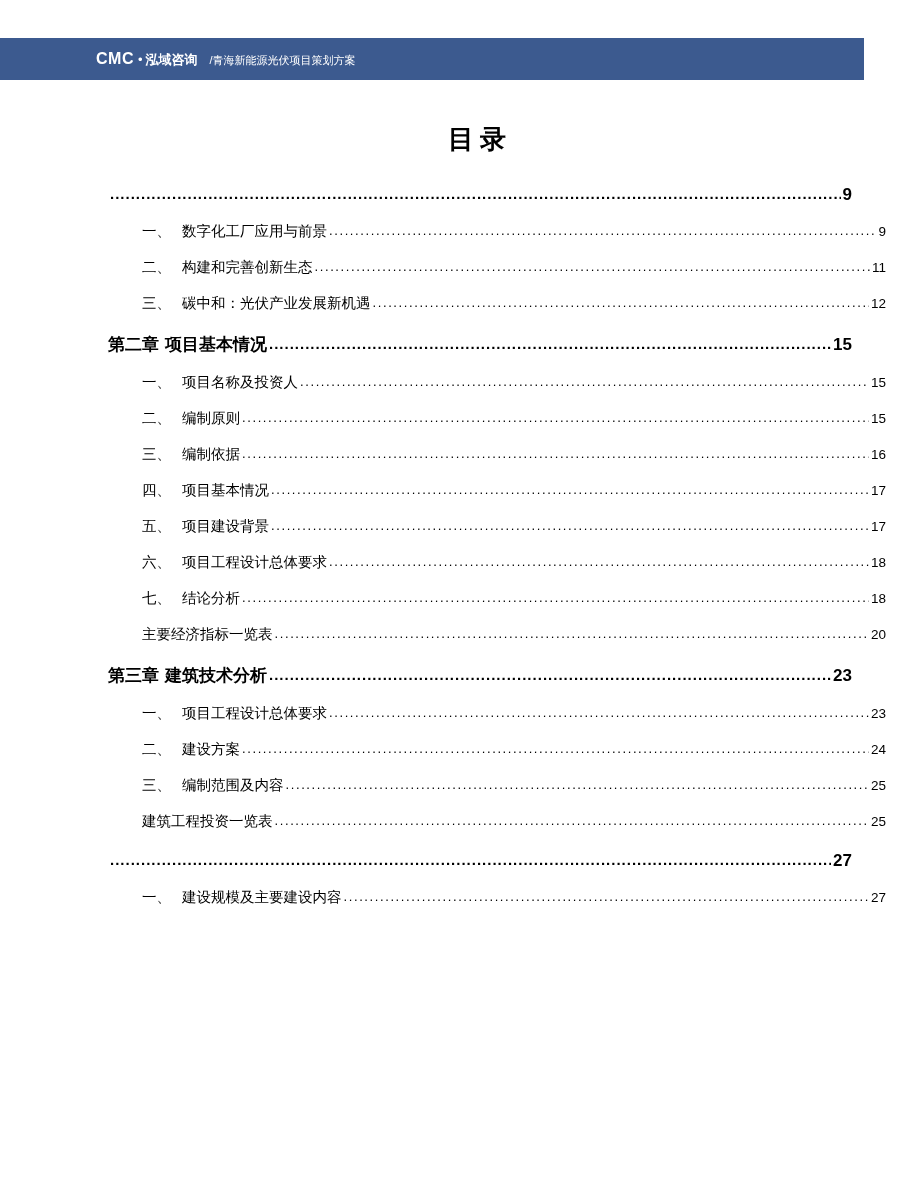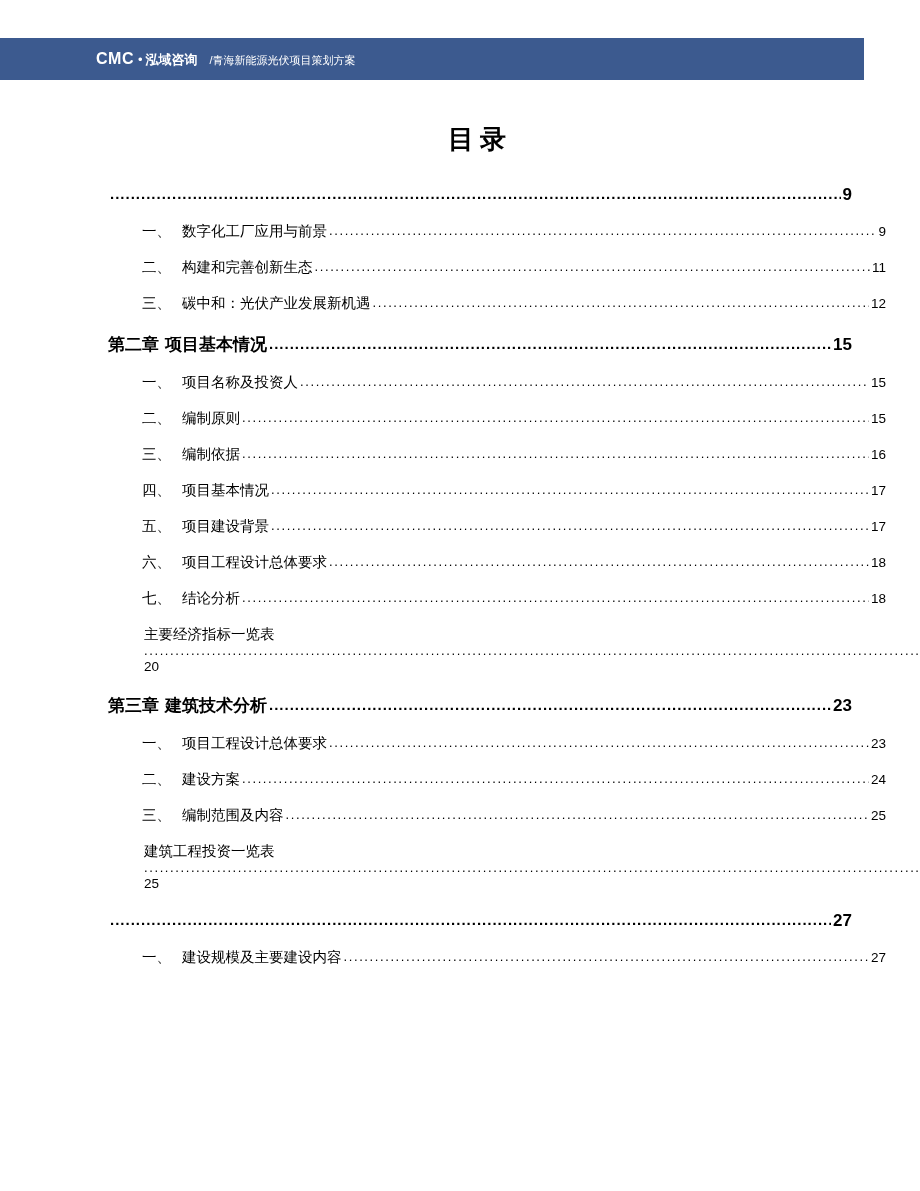--- a/index.html
+++ b/index.html
@@ -128,21 +128,20 @@
     font-weight: normal;
   }
   .lvl2 .num {
     display: inline-block;
     width: 40px;
   }
   .lvl2 .pg {
     font-size: 13.5px;
   }
   .lvl2.plain {
-    flex-direction: column;
   }
 
   
 </style>
 </head>
 <body>
 
 <div class="header-band">
   <div class="header-inner">
     <span class="brand-cmc">CMC</span>

